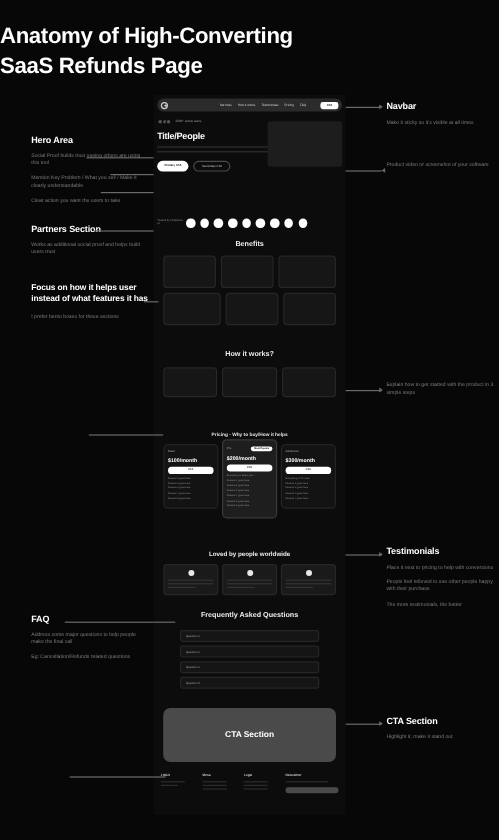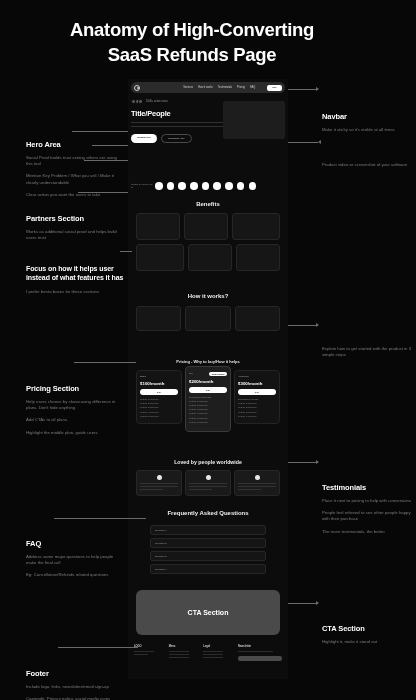--- a/index.html
+++ b/index.html
@@ -8,21 +8,21 @@
     background: #070707;
     font-family: "Liberation Sans", sans-serif;
     color: #fff;
     overflow: hidden;
   }
   .page { position: relative; width: 416px; height: 700px; }
 
   
   .main-title {
     position: absolute; top: 18px; left: 0; width: 384px;
-    text-align: center; font-size: 18.5px; font-weight: bold;
+    text-align: left; font-size: 18.5px; font-weight: bold;
     line-height: 1.35; letter-spacing: -0.3px; color: #ffffff;
   }
 
   
   .mockup {
     position: absolute; left: 128px; top: 79px;
     width: 160px; height: 600px;
     background: #0c0c0c;
   }
 
@@ -145,21 +145,21 @@
 
   
   .footer { position: absolute; left: 6px; top: 566px; width: 148px; display: flex; gap: 6px; }
   .f-col { flex: 1; }
   .f-head { font-size: 2.6px; color: #cfcfcf; font-weight: bold; margin-bottom: 3px; }
   .f-col i { display: block; height: 1px; background: #2c2c2c; margin-bottom: 2px; width: 70%; }
   .f-news { width: 44px; }
   .f-input { height: 5px; background: #4a4a4a; border-radius: 2px; margin-top: 4px; }
 
   
-  .ann { position: absolute; margin-top: 28px; }
+  .ann { position: absolute; }
   .ann-title { font-size: 7.5px; font-weight: bold; color: #fff; margin-bottom: 6px; letter-spacing: -0.1px; }
   .ann p { font-size: 4.3px; color: #7d7d7d; line-height: 1.45; margin-bottom: 6px; }
   .ann.left { left: 26px; width: 98px; }
   .ann.right { left: 322px; width: 92px; }
 
   
   .line { position: absolute; height: 1px; background: #6a6a6a; }
   .arrow {
     position: absolute; width: 0; height: 0;
     border-top: 2px solid transparent; border-bottom: 2px solid transparent;
@@ -369,38 +369,27 @@
   <div class="ann left" style="top:186px">
     <div class="ann-title">Partners Section</div>
     <p>Works as additional social proof and helps build users trust</p>
   </div>
 
   <div class="ann left" style="top:236px">
     <div class="ann-title" style="font-size:7px;line-height:1.35">Focus on how it helps user instead of what features it has</div>
     <p>I prefer bento boxes for these sections</p>
   </div>
 
-  <div class="ann left" style="top:356px">
-    <div class="ann-title">Pricing Section</div>
-    <p>Help users choose by showcasing difference in plans. Don't hide anything</p>
-    <p>Add CTAs to all plans.</p>
-    <p>Highlight the middle plan, guide users</p>
-  </div>
 
   <div class="ann left" style="top:511px">
     <div class="ann-title">FAQ</div>
     <p>Address some major questions to help people make the final call</p>
     <p>Eg: Cancellation/Refunds related questions</p>
   </div>
 
-  <div class="ann left" style="top:641px">
-    <div class="ann-title">Footer</div>
-    <p>Include logo, links, newsletter/email sign-up</p>
-    <p>Copyright, Privacy policy, social media icons</p>
-  </div>
 
   <div class="ann right" style="top:84px">
     <div class="ann-title">Navbar</div>
     <p>Make it sticky so it's visible at all times</p>
   </div>
 
   <div class="ann right" style="top:134px">
     <p>Product video or screenshot of your software</p>
   </div>
 

